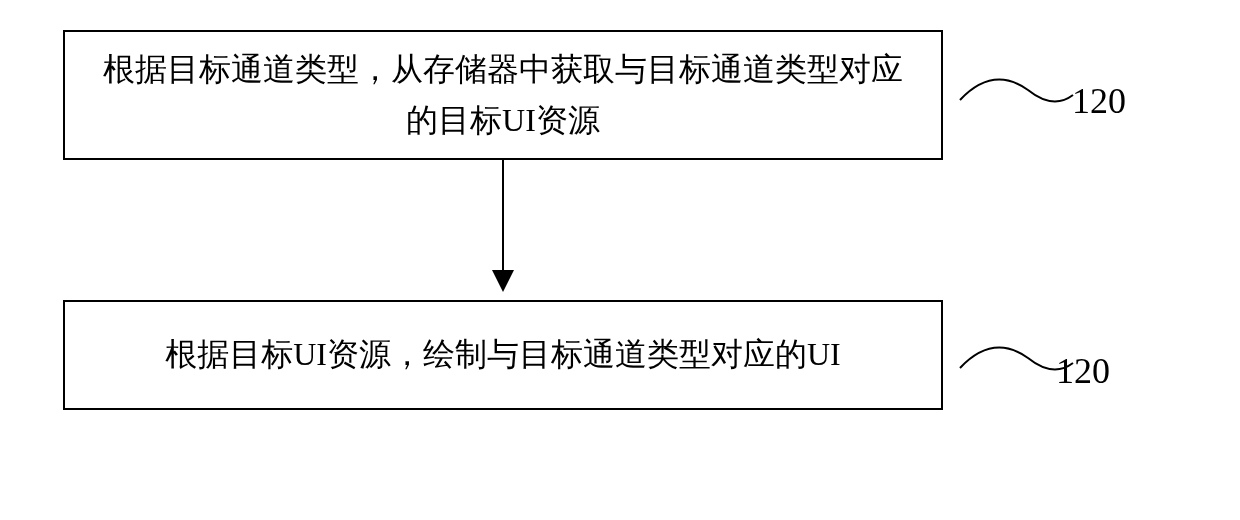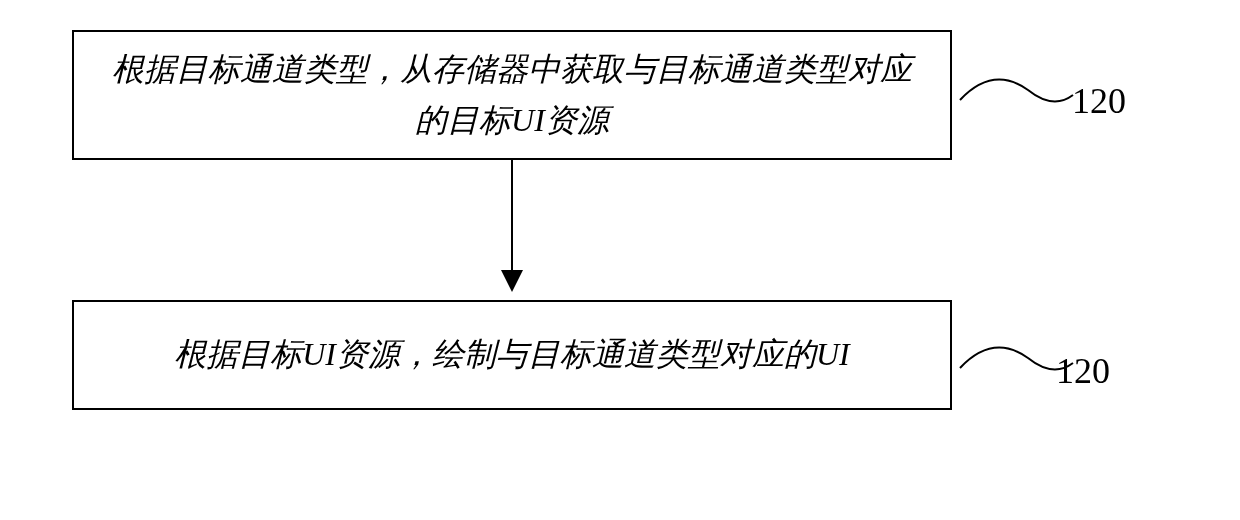--- a/index.html
+++ b/index.html
@@ -9,24 +9,23 @@
     }
     body {
       width: 1240px;
       height: 520px;
       background: #ffffff;
       position: relative;
       font-family: "SimSun", "宋体", serif;
     }
     .flowchart {
       position: absolute;
-      left: 72px;
+      left: 63px;
       top: 30px;
       width: 1080px;
-      font-style: italic;
     }
     .box {
       border: 2px solid #000;
       background: #fff;
       display: flex;
       align-items: center;
       justify-content: center;
       text-align: center;
       font-size: 32px;
       line-height: 1.6;

